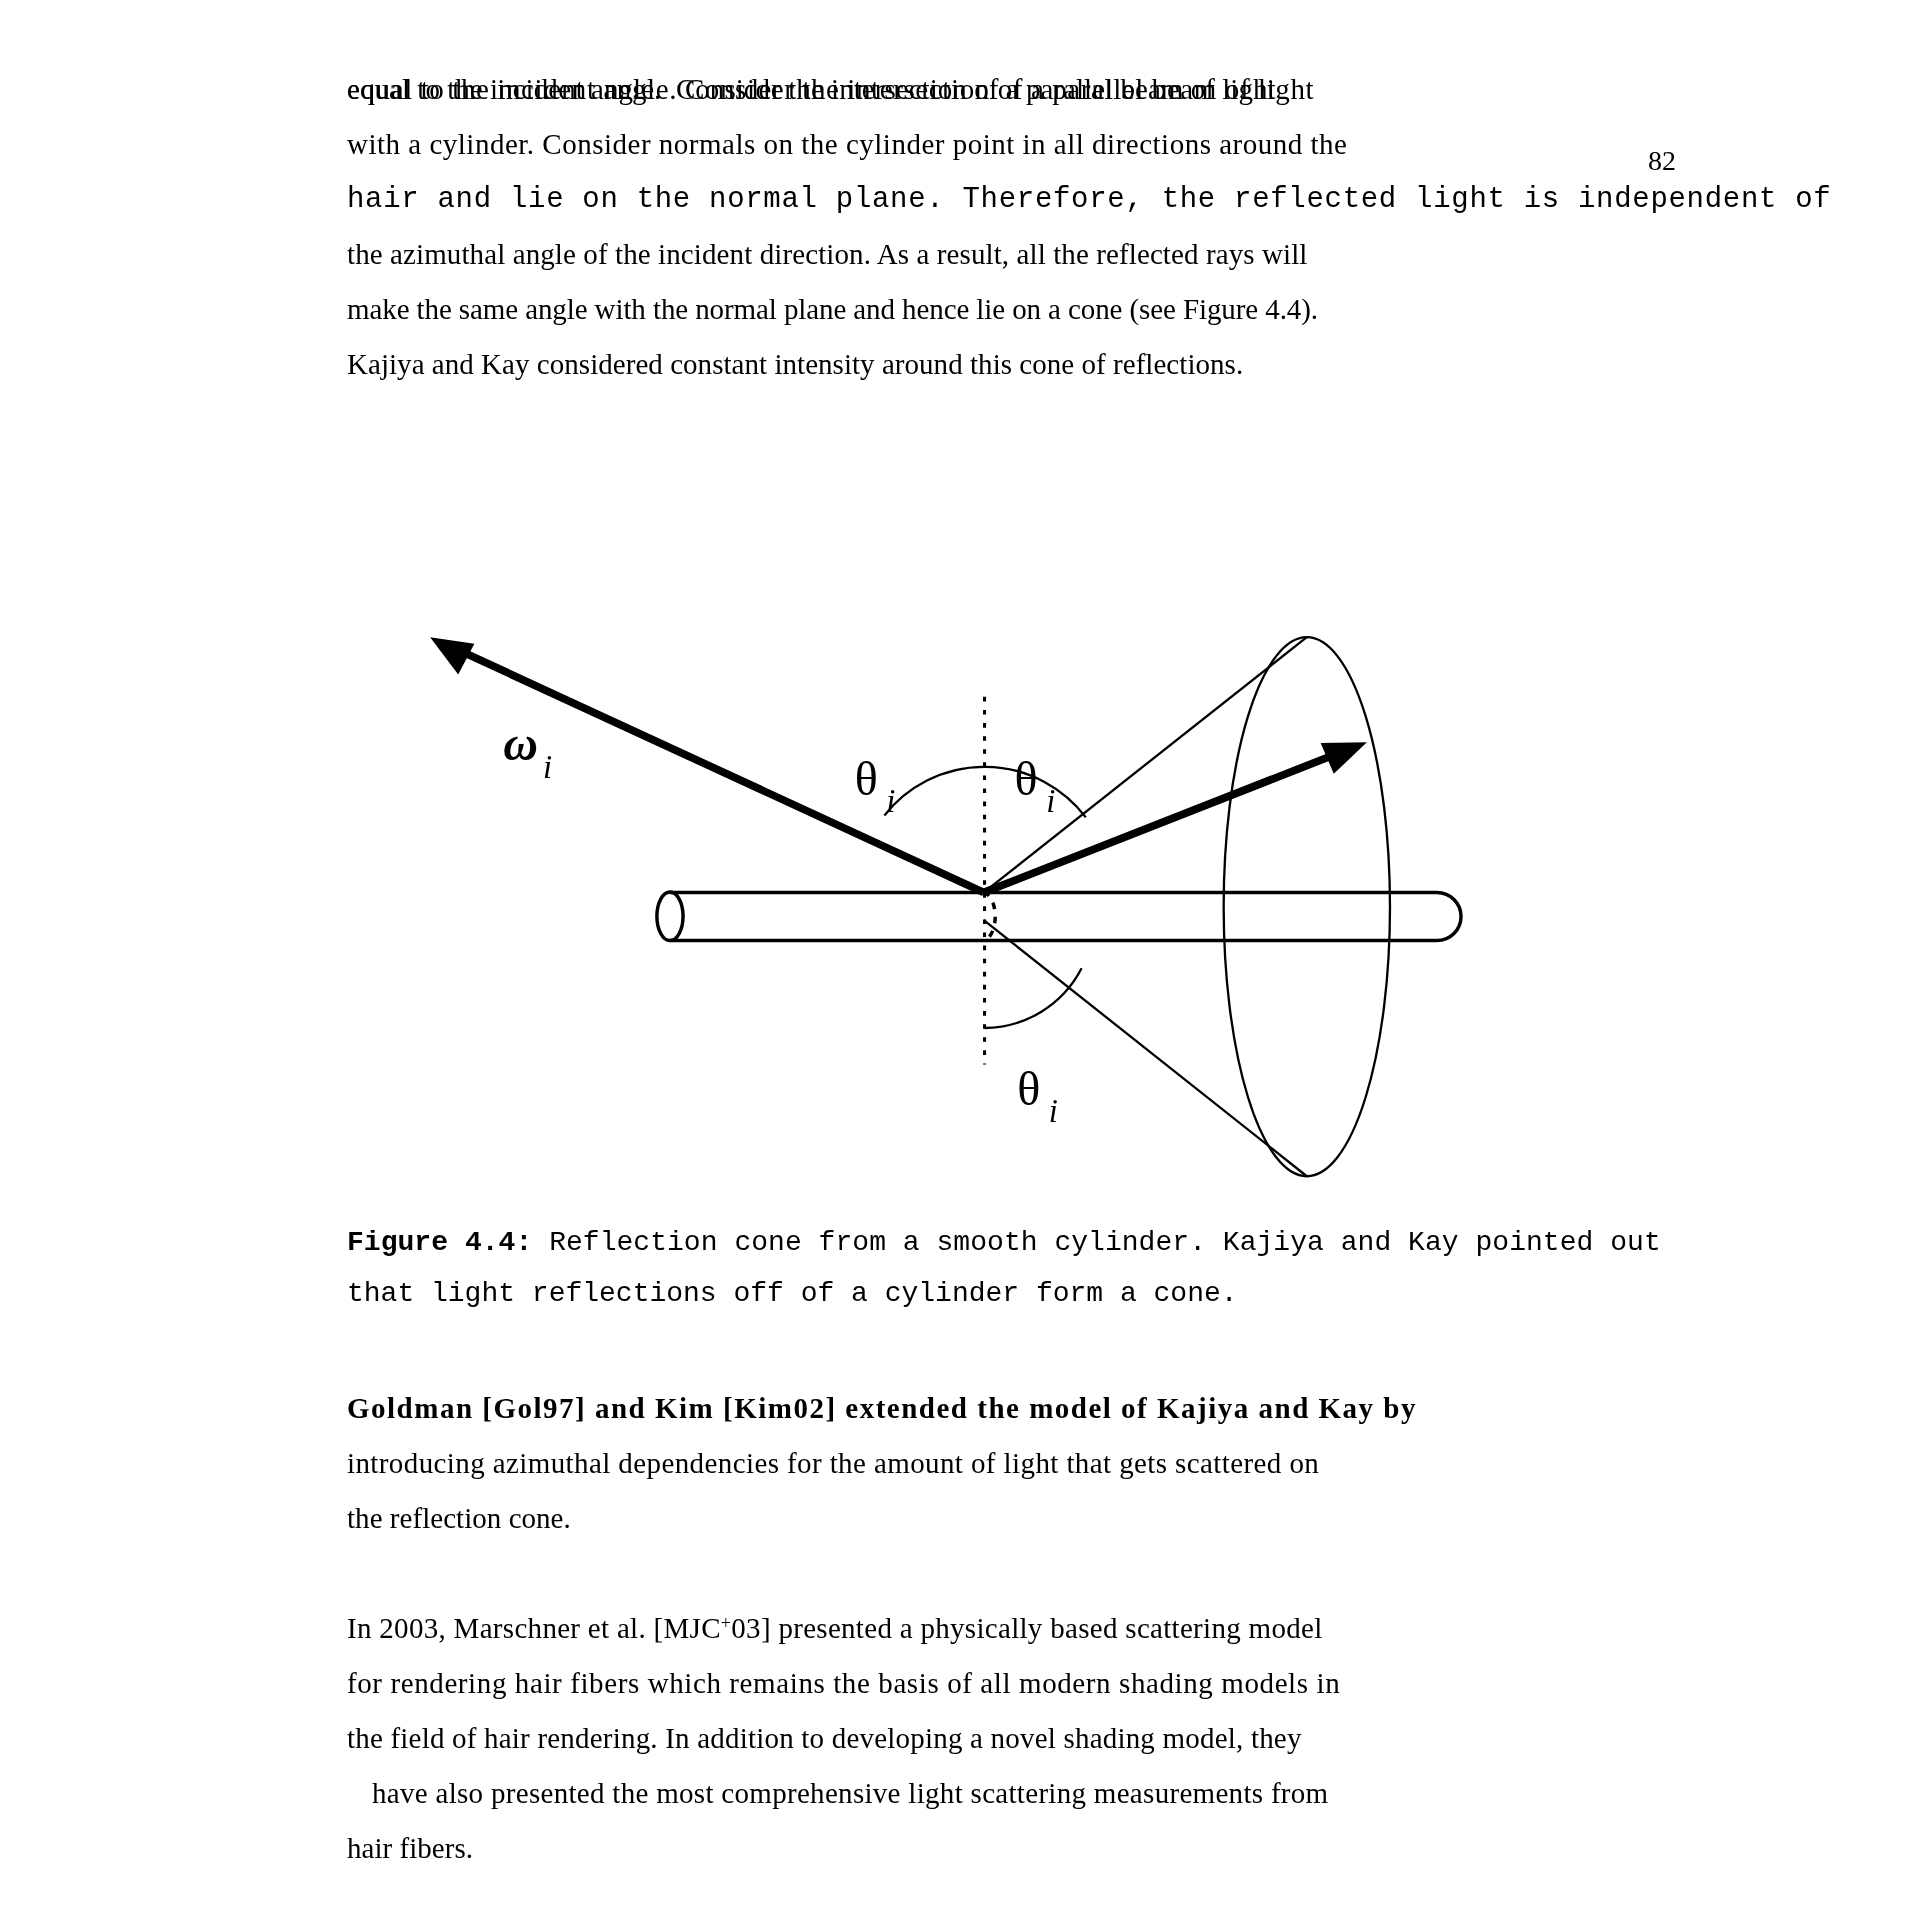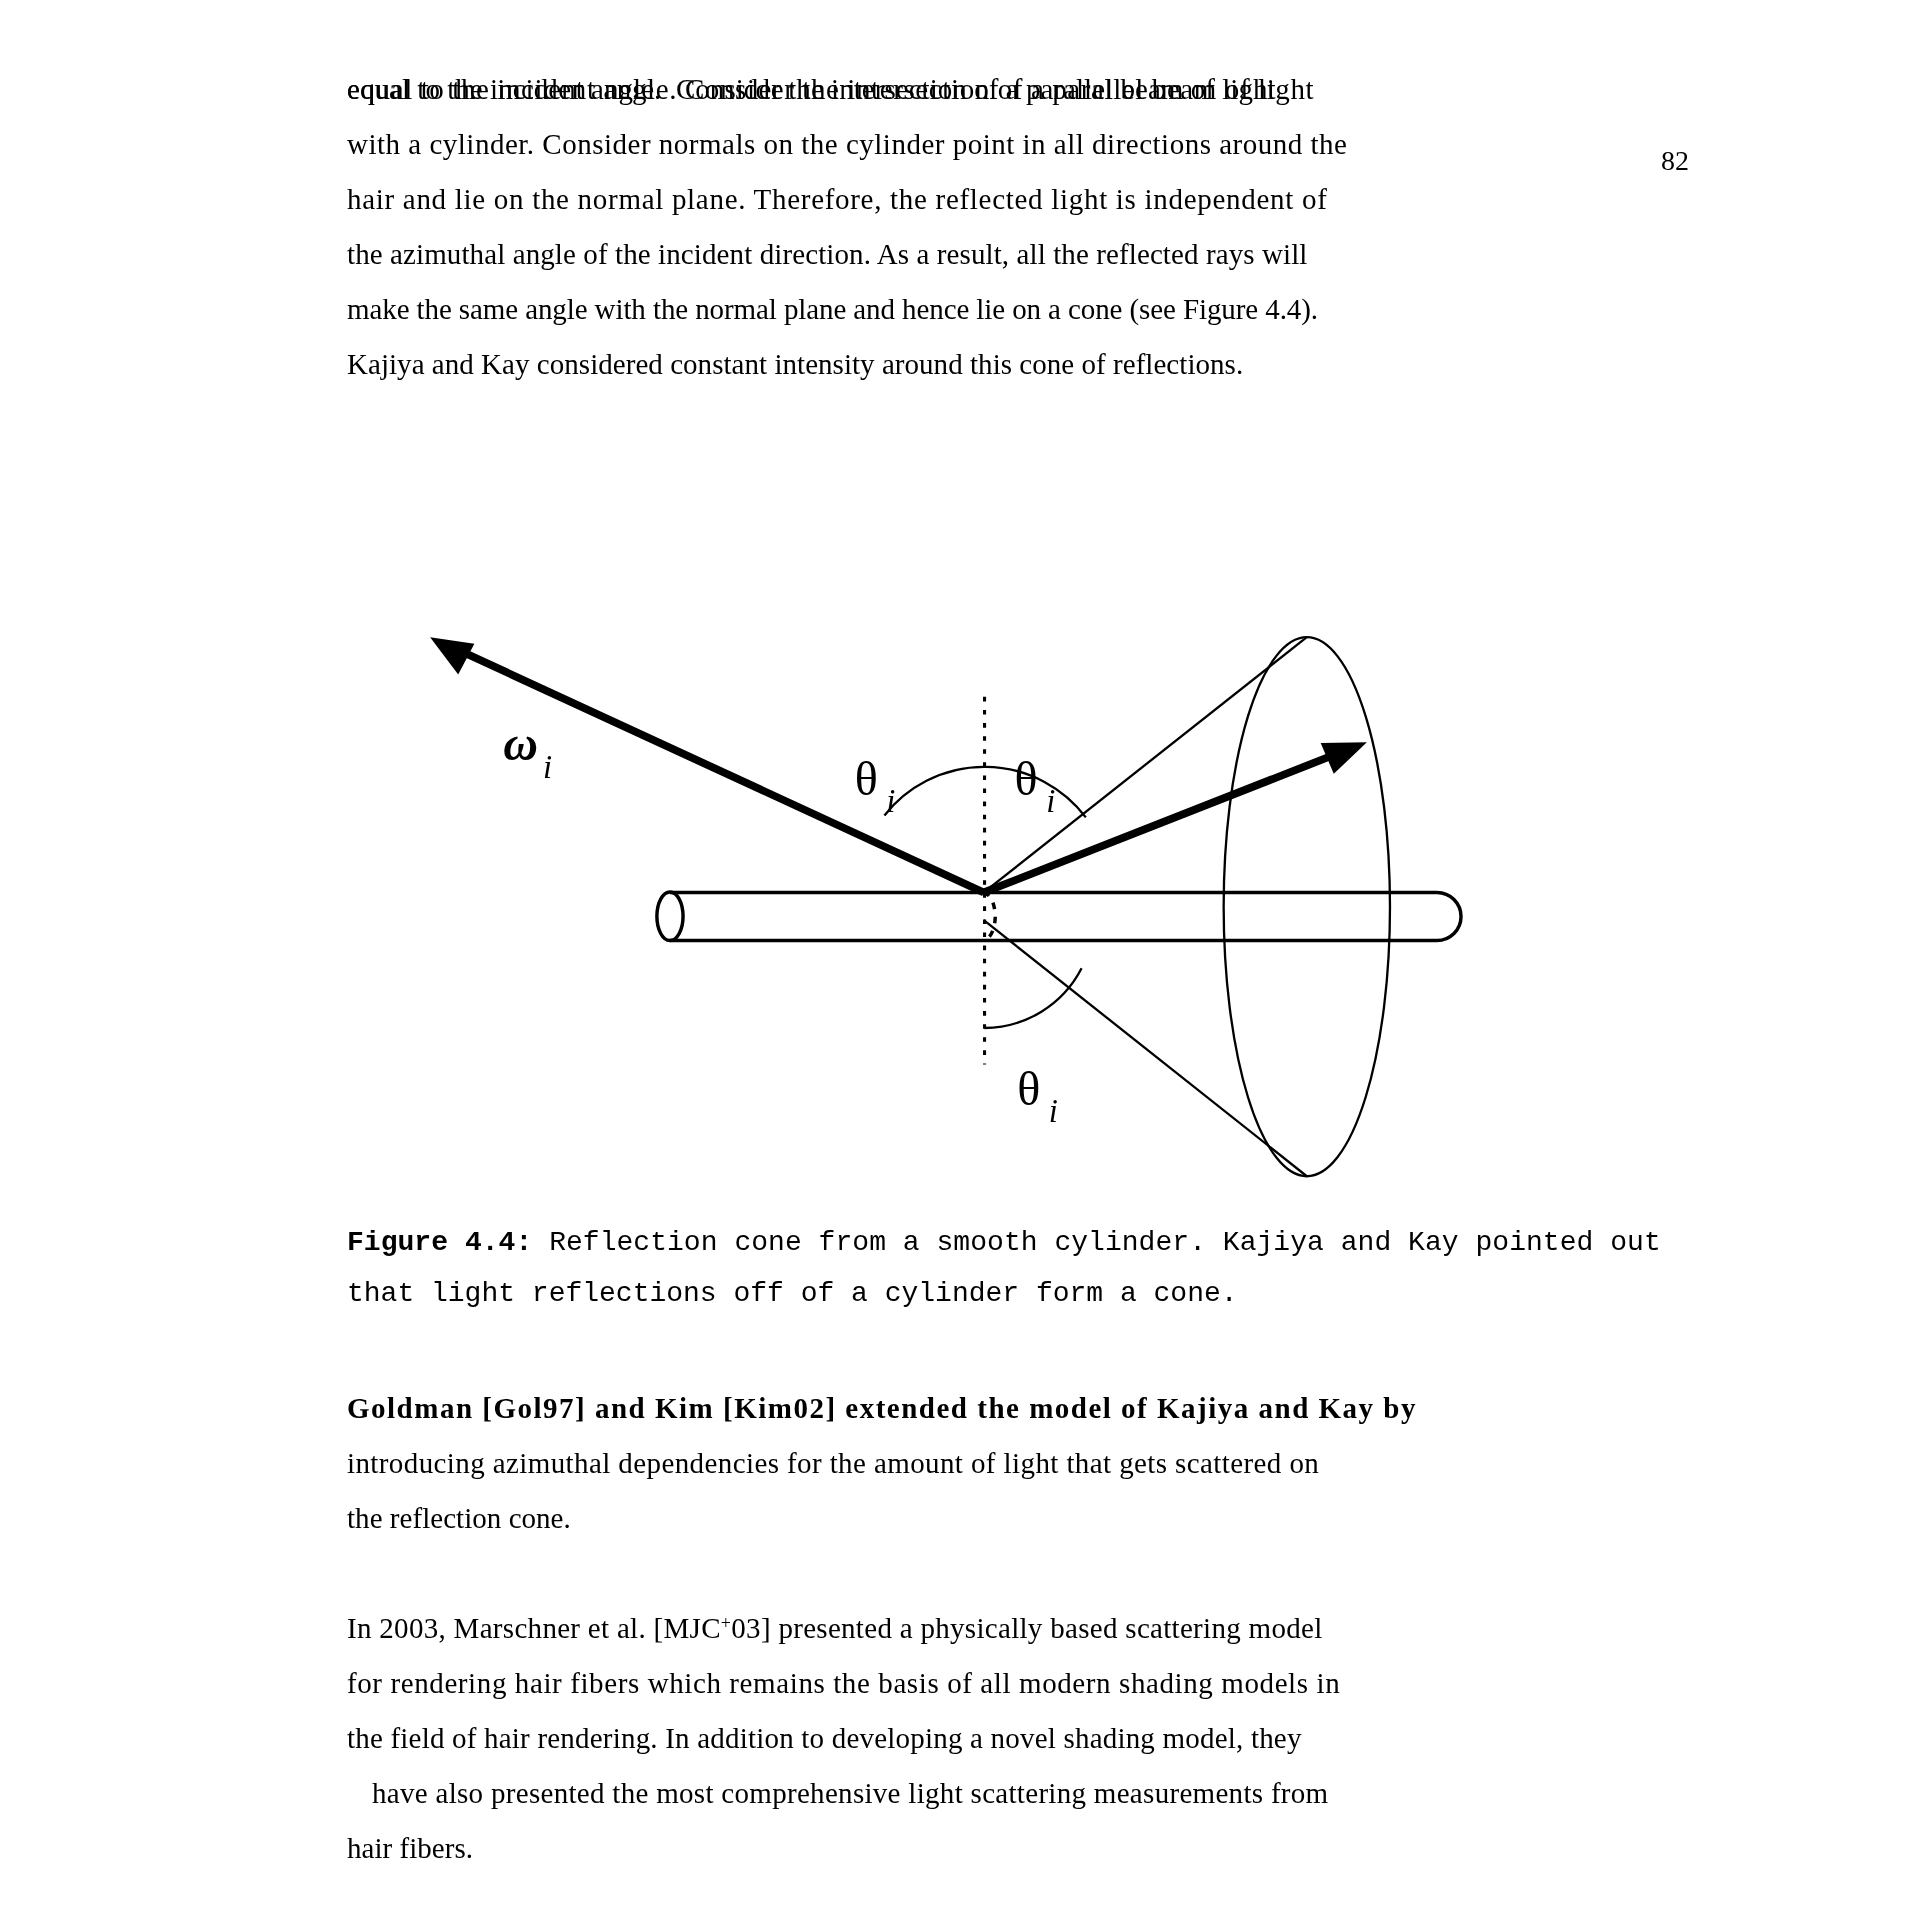--- a/index.html
+++ b/index.html
@@ -20,21 +20,21 @@
     position: absolute;
     left: 0; top: 0;
     width: 1965px;
     height: 2542px;
     background: #ffffff;
   }
 
   
   .folio {
     position: absolute;
-    left: 360px;
+    left: 347px;
     top: 143px;
     width: 1329px;
     text-align: right;
     font-size: 28px;
     line-height: 35px;
   }
 
   
   .col {
     position: absolute;
@@ -95,21 +95,21 @@
     <span class="ln j">
       <span style="display:block;width:100%;">equal to the incident angle.  Consider the intersection of a parallel beam of light</span>
     </span>
   </div>
 
   <div class="col" style="top:62px;">
 
     <div class="para">
       <div class="ln" style="letter-spacing:0.6px;">equal to the incident angle.  Consider the intersection of a parallel beam of light</div>
       <div class="ln" style="letter-spacing:0.5px;">with a cylinder. Consider normals on the cylinder point in all directions around the</div>
-      <div class="ln" style="letter-spacing:0.7px;">hair and lie on the normal plane.  Therefore, the reflected light is independent of</div>
+      <div class="ln" style="letter-spacing:0.7px;font-family:Liberation Mono, monospace;">hair and lie on the normal plane.  Therefore, the reflected light is independent of</div>
       <div class="ln" style="letter-spacing:0.1px;">the azimuthal angle of the incident direction.  As a result, all the reflected rays will</div>
       <div class="ln" style="letter-spacing:-0.1px;">make the same angle with the normal plane and hence lie on a cone (see Figure 4.4).</div>
       <div class="ln">Kajiya and Kay considered constant intensity around this cone of reflections.</div>
     </div>
   </div>
 
   <div class="figwrap">
     <svg width="1329" height="566" viewBox="0 0 3450 1470" xmlns="http://www.w3.org/2000/svg">
 
       <g fill="none" stroke="#000000" stroke-width="6">

